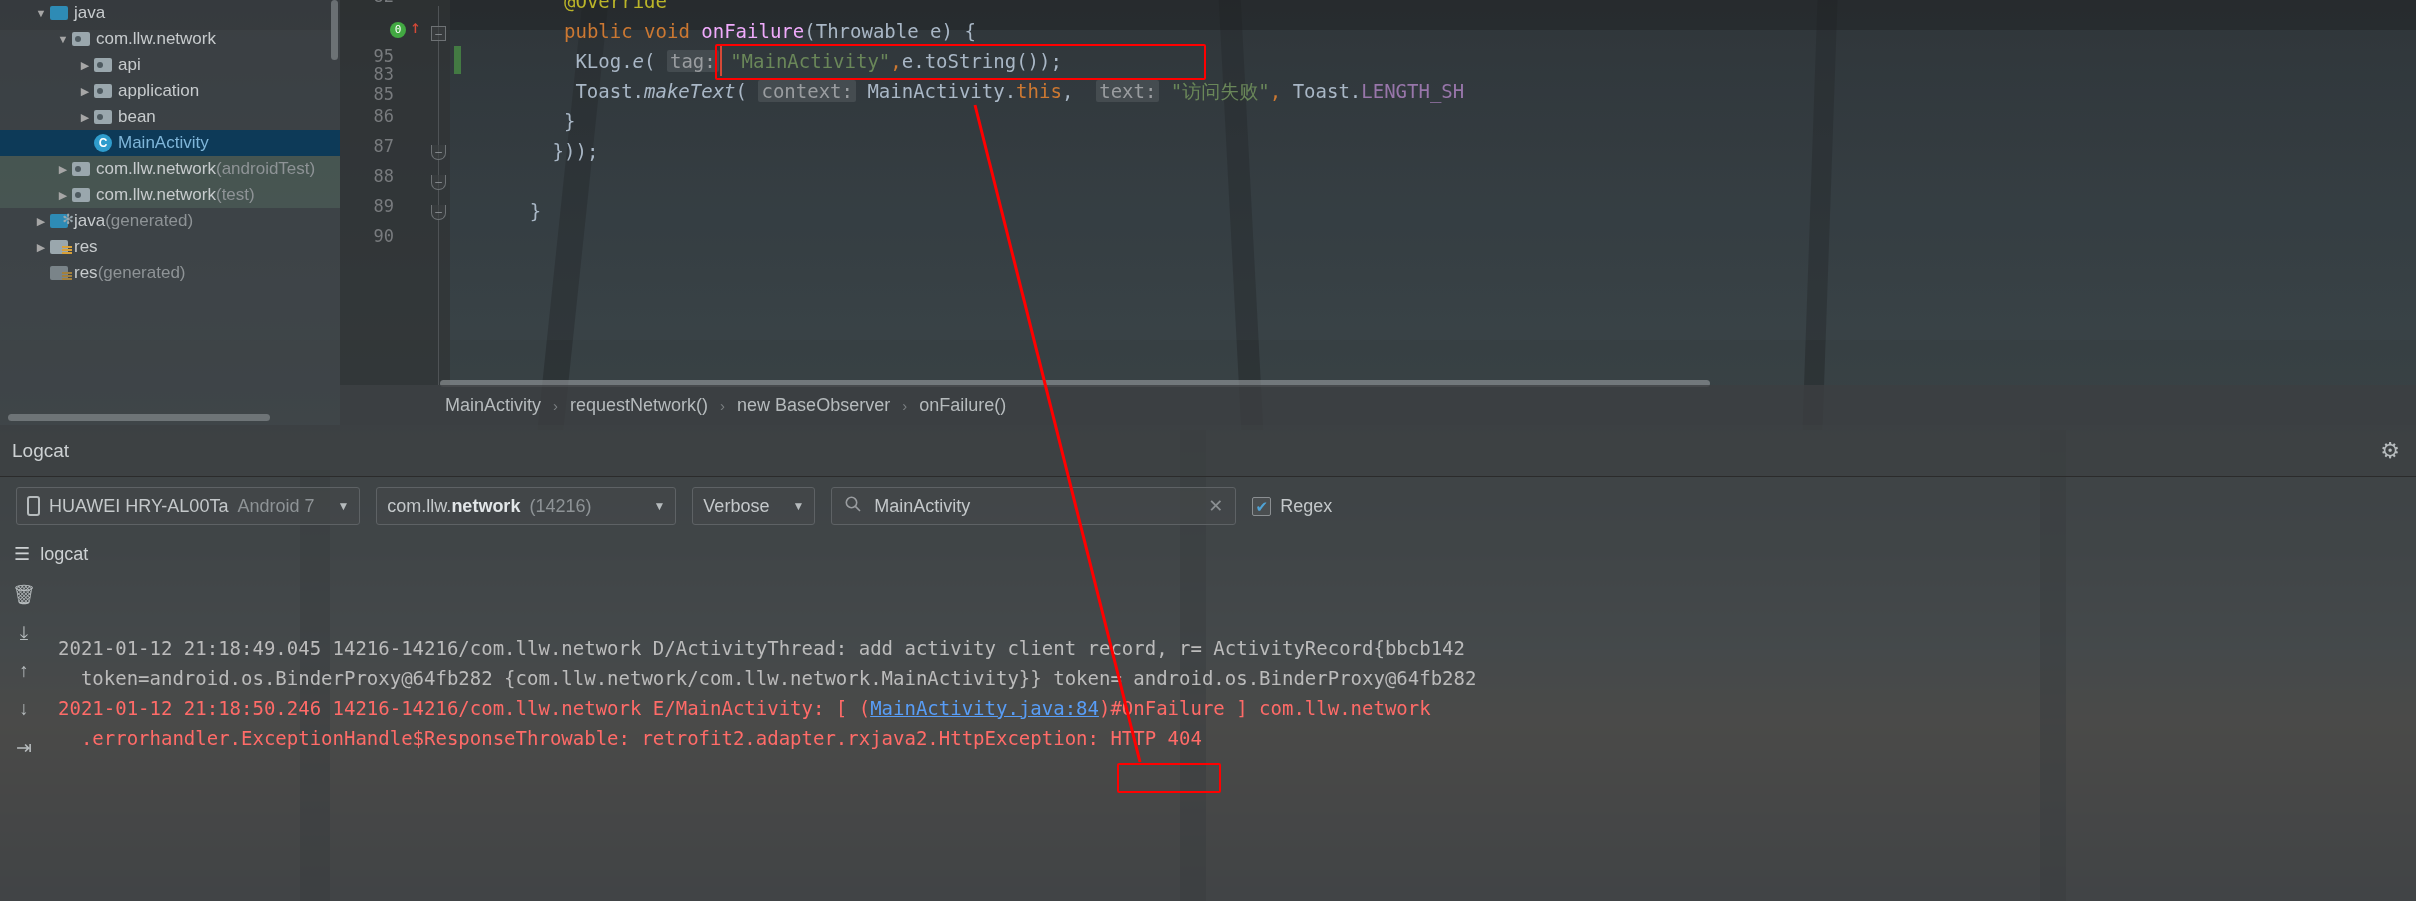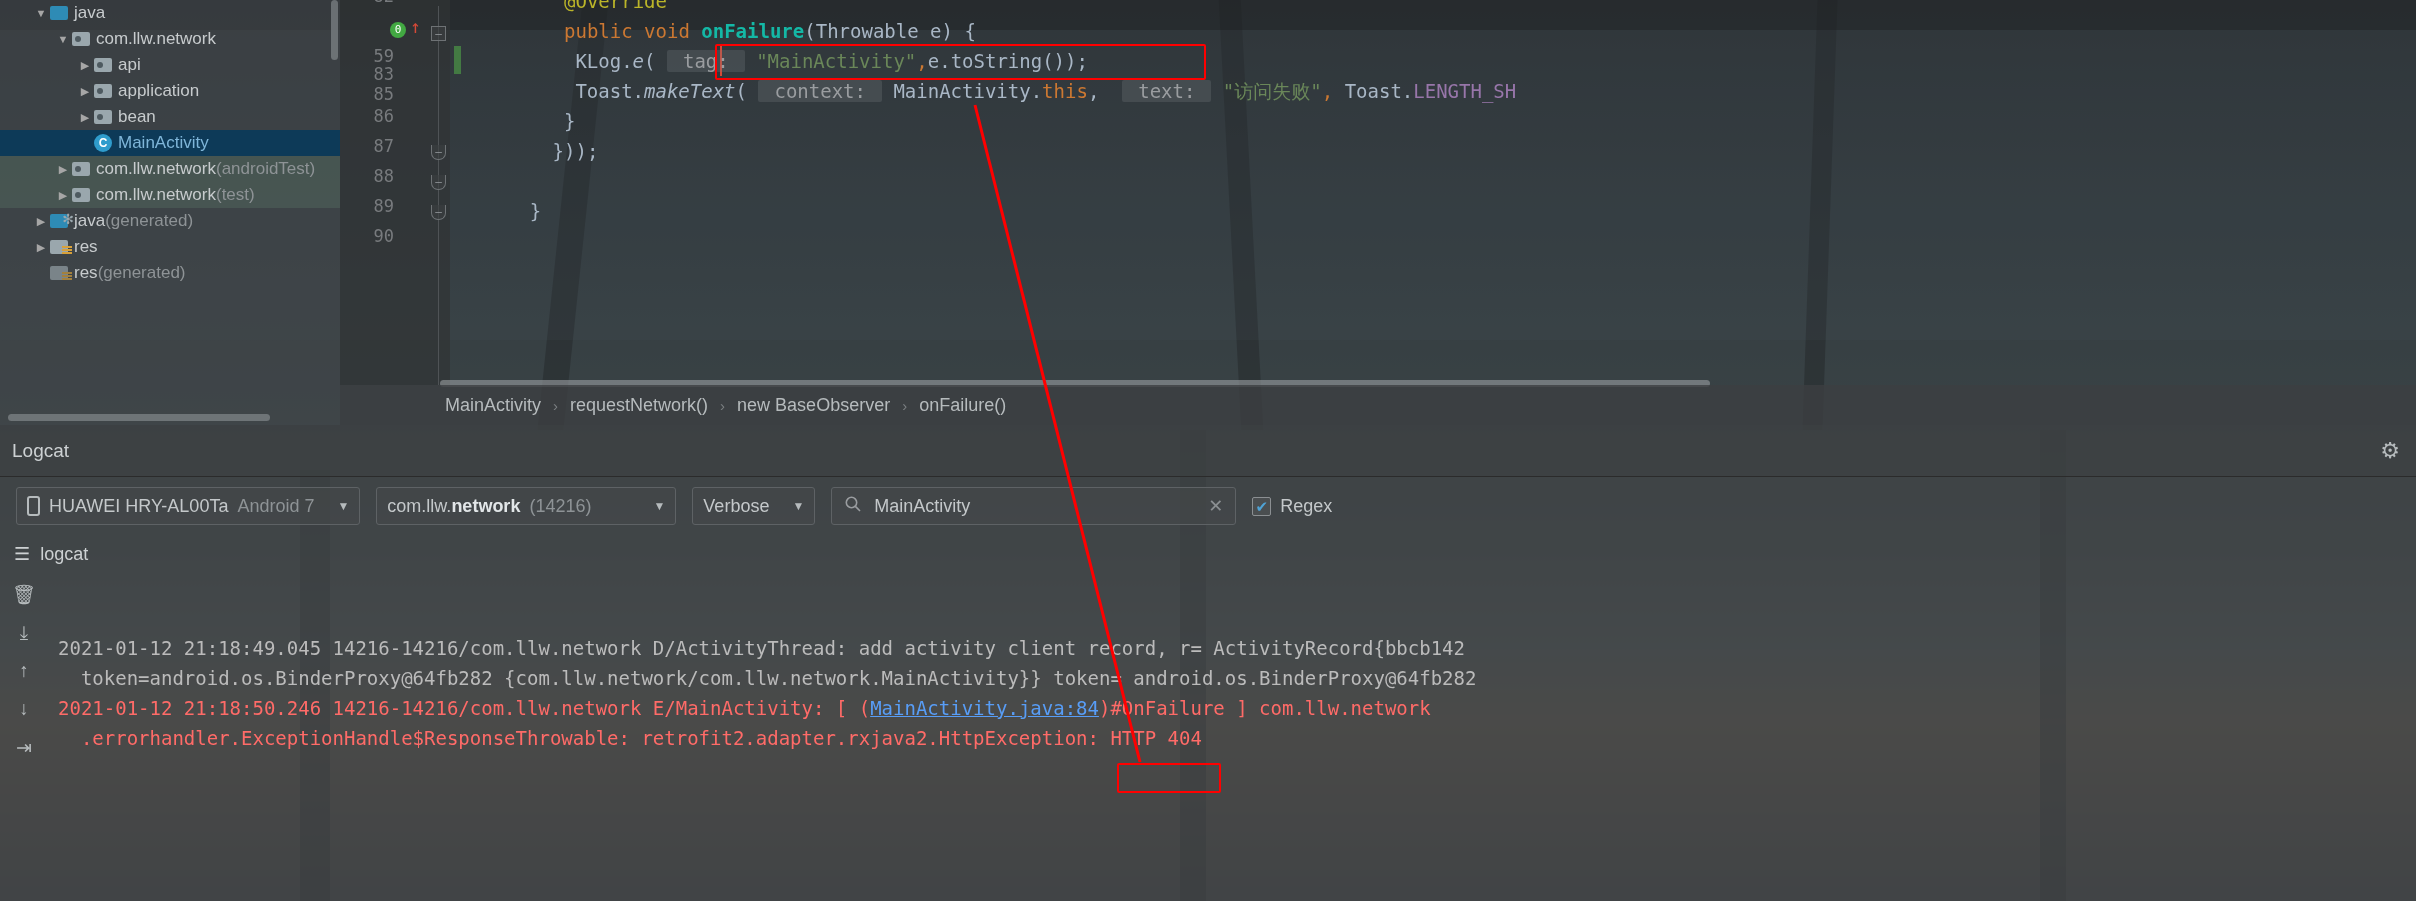--- a/index.html
+++ b/index.html
@@ -100,25 +100,25 @@
   }
   .fold-mark.round { border-radius: 0 0 7px 7px; border-top:none; }
   .code {
     position:absolute; left:110px; top:0; right:0; height:385px;
     font-family:"DejaVu Sans Mono", monospace; font-size:19px; line-height:30px;
     white-space:pre; color:#a9b7c6;
   }
   .cl { position:absolute; left:0; }
   .kw   { color:#cc7832; }
   .ann  { color:#bbb529; }
-  .mth  { color:#14b8a6;font-weight:bold; }
+  .mth  { color:#f0abfc; }
   .typ  { color:#a9b7c6; }
   .str  { color:#6a8759; }
   .fld  { color:#9876aa; }
-  .hint { color:#9a9da0; background:rgba(120,125,130,.28); padding:0 16px; border-radius:2px; }
+  .hint { color:#9a9da0; background:rgba(120,125,130,.28); padding:0 3px; border-radius:2px; }
   .punc { color:#a9b7c6; }
   .ital { font-style: italic; }
 
   .marker-green { position:absolute; left:114px; top:46px; width:7px; height:28px; background:#437a43; }
   .line-cursor  { position:absolute; left:0px; top:46px; width:2px; height:30px; background:#d64937; }
   .gut-badge {
     position:absolute; left:50px; top:22px; width:16px; height:16px; border-radius:50%;
     background:#42a942; color:#fff; font-size:11px; line-height:16px; text-align:center;
     font-family:"DejaVu Sans Mono", monospace;
   }
@@ -295,21 +295,21 @@
     <div class="proj-scroll-h"></div>
   </div>
 
   <div class="editor">
     <div class="editor-bg"></div>
 
     <div class="gutter">
       <div id="gutter-host">
           <div class="gutter-num" style="top: -14px; width: 50px;">82</div>
           <div class="gutter-num" style="top: 32px; width: 50px; margin-top: 32px;">83</div>
-          <div class="gutter-num" style="top: 46px; width: 50px;">59</div>
+          <div class="gutter-num" style="top: 46px; width: 50px;">95</div>
           <div class="gutter-num" style="top: 84px; width: 50px;">85</div>
           <div class="gutter-num" style="top: 106px; width: 50px;">86</div>
           <div class="gutter-num" style="top: 136px; width: 50px;">87</div>
           <div class="gutter-num" style="top: 166px; width: 50px;">88</div>
           <div class="gutter-num" style="top: 196px; width: 50px;">89</div>
           <div class="gutter-num" style="top: 226px; width: 50px;">90</div>
         </div>
       <div class="gut-badge">0</div>
       <div class="gut-arrow">↑</div>
       <div class="fold-col">

